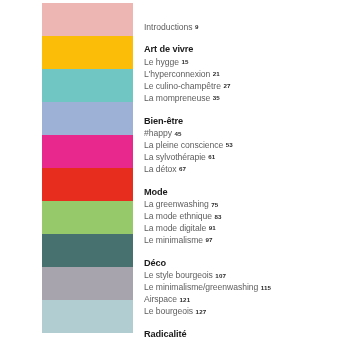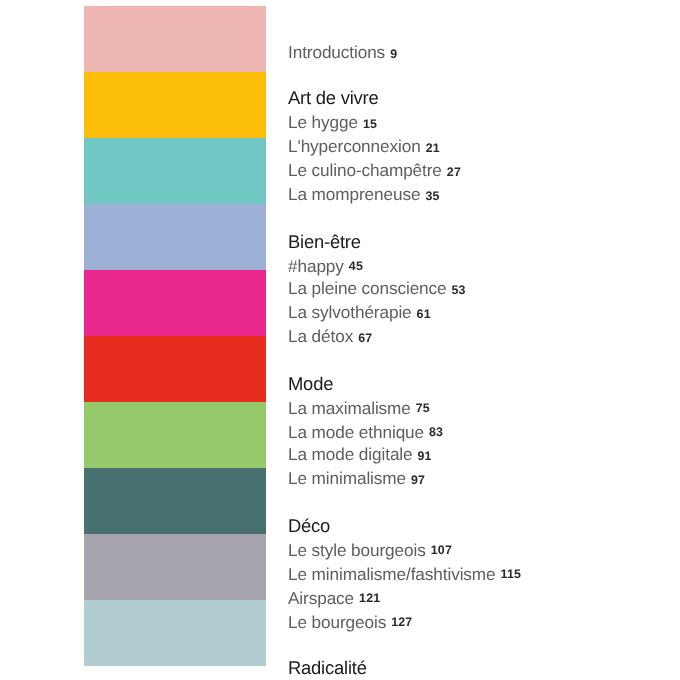--- a/index.html
+++ b/index.html
@@ -49,21 +49,21 @@
 
   .toc-section {
     margin-bottom: 10.5px;
   }
   .toc-section:last-child {
     margin-bottom: 16px;
   }
 
   .section-heading {
     font-size: 9.2px;
-    font-weight: normal;
+    font-weight: bold;
     color: #1b1b1b;
     line-height: 12.5px;
     letter-spacing: -0.1px;
     margin-bottom: 0.5px;
   }
 
   .toc-entry {
     font-size: 8.6px;
     font-weight: normal;
     color: #5e5e5e;
@@ -122,29 +122,29 @@
         </div>
         <div class="toc-section">
           <div class="section-heading">Bien-être</div>
           <div class="toc-entry"><span class="entry-title">#happy</span><span class="entry-page">45</span></div>
           <div class="toc-entry"><span class="entry-title">La pleine conscience</span><span class="entry-page">53</span></div>
           <div class="toc-entry"><span class="entry-title">La sylvothérapie</span><span class="entry-page">61</span></div>
           <div class="toc-entry"><span class="entry-title">La détox</span><span class="entry-page">67</span></div>
         </div>
         <div class="toc-section">
           <div class="section-heading">Mode</div>
-          <div class="toc-entry"><span class="entry-title">La maximalisme</span><span class="entry-page">75</span></div>
+          <div class="toc-entry"><span class="entry-title">La greenwashing</span><span class="entry-page">75</span></div>
           <div class="toc-entry"><span class="entry-title">La mode ethnique</span><span class="entry-page">83</span></div>
           <div class="toc-entry"><span class="entry-title">La mode digitale</span><span class="entry-page">91</span></div>
           <div class="toc-entry"><span class="entry-title">Le minimalisme</span><span class="entry-page">97</span></div>
         </div>
         <div class="toc-section">
           <div class="section-heading">Déco</div>
           <div class="toc-entry"><span class="entry-title">Le style bourgeois</span><span class="entry-page">107</span></div>
-          <div class="toc-entry"><span class="entry-title">Le minimalisme/fashtivisme</span><span class="entry-page">115</span></div>
+          <div class="toc-entry"><span class="entry-title">Le minimalisme/greenwashing</span><span class="entry-page">115</span></div>
           <div class="toc-entry"><span class="entry-title">Airspace</span><span class="entry-page">121</span></div>
           <div class="toc-entry"><span class="entry-title">Le bourgeois</span><span class="entry-page">127</span></div>
         </div>
         <div class="toc-section">
           <div class="section-heading">Radicalité</div>
         </div>
       </div>
 
   </div>
 </div>

